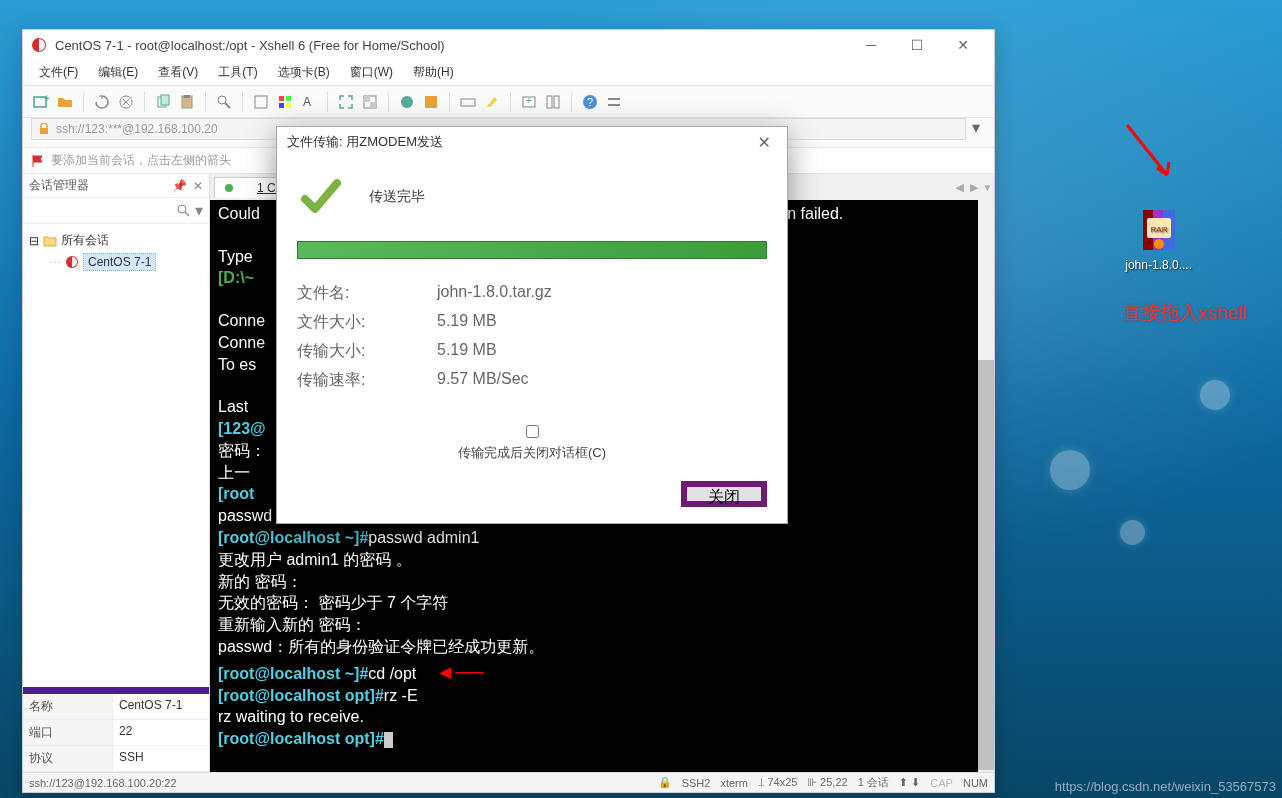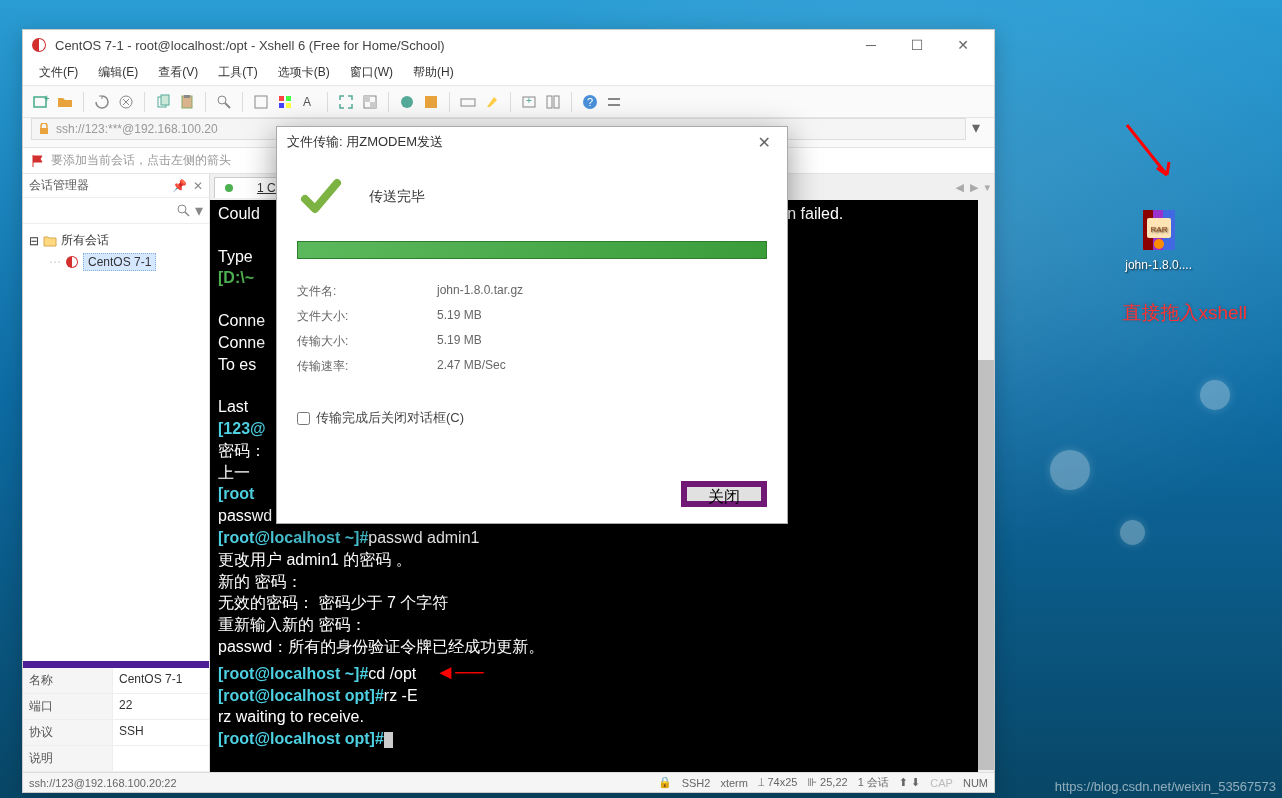--- a/index.html
+++ b/index.html
@@ -61,24 +61,24 @@
 .status-right { margin-left: auto; display: flex; gap: 10px; align-items: center; }
 
 .dialog { position: absolute; left: 276px; top: 126px; width: 512px; height: 398px; background: #fff; border: 1px solid #aaa; box-shadow: 0 8px 30px rgba(0,0,0,.4); z-index: 100; }
 .dlg-title { height: 30px; display: flex; align-items: center; justify-content: space-between; padding: 0 10px; font-size: 13px; color: #333; }
 .dlg-close { font-size: 16px; color: #666; cursor: pointer; padding: 0 6px; }
 .dlg-body { padding: 16px 20px; }
 .dlg-check-row { display: flex; align-items: center; gap: 24px; margin-bottom: 20px; }
 .check-icon { width: 48px; height: 48px; }
 .dlg-status { font-size: 14px; color: #333; }
 .progress { height: 18px; background: linear-gradient(90deg, #5cb85c 0%, #3a9d3a 100%); border: 1px solid #2d7d2d; margin-bottom: 20px; }
-.dlg-info { font-size: 12px; color: #666; }
+.dlg-info { font-size: 16px; color: #666; }
 .dlg-row { display: flex; padding: 4px 0; }
 .dlg-label { width: 140px; }
-.dlg-checkbox { margin-top: 30px; font-size: 13px; color: #444; display: flex; align-items: center; gap: 6px; }
+.dlg-checkbox { margin-top: 30px; font-size: 13px; color: #444; display: flex; align-items: center; gap: 6px; flex-direction: column; }
 .dlg-footer { position: absolute; bottom: 16px; right: 20px; }
 .dlg-btn { width: 86px; height: 26px; border: 6px solid #701a75; background: #e1e1e1; font-size: 16px; cursor: pointer; }
 
 .desktop-icon { position: absolute; right: 90px; top: 206px; text-align: center; color: #fff; font-size: 12px; text-shadow: 1px 1px 2px rgba(0,0,0,.8); }
 .desktop-icon .icon-img { width: 48px; height: 48px; margin: 0 auto 4px; }
 .red-arrow-desktop { position: absolute; right: 100px; top: 120px; }
 .annotation { position: absolute; right: 35px; top: 300px; color: #ff3333; font-size: 19px; font-weight: 500; text-shadow: 0 0 3px rgba(0,0,0,.3); }
 .watermark { position: absolute; right: 6px; bottom: 4px; color: rgba(255,255,255,.55); font-size: 13px; }
 
 .lock-icon { width: 12px; height: 12px; }
@@ -322,24 +322,20 @@
             <div class="prop-key">名称</div>
             <div class="prop-val">CentOS 7-1</div>
           </div>
         <div class="prop-row">
             <div class="prop-key">端口</div>
             <div class="prop-val">22</div>
           </div>
         <div class="prop-row">
             <div class="prop-key">协议</div>
             <div class="prop-val">SSH</div>
-          </div>
-        <div class="prop-row">
-            <div class="prop-key">说明</div>
-            <div class="prop-val"></div>
           </div>
       </div>
     </div>
 
     <div class="content">
       <div class="tabs">
         <div class="tab">
           <span class="tab-dot"></span>
           <span style="text-decoration:underline">1 Ce</span>
         </div>
@@ -415,21 +411,21 @@
       <div class="dlg-row">
           <span class="dlg-label">文件大小:</span>
           <span>5.19 MB</span>
         </div>
       <div class="dlg-row">
           <span class="dlg-label">传输大小:</span>
           <span>5.19 MB</span>
         </div>
       <div class="dlg-row">
           <span class="dlg-label">传输速率:</span>
-          <span>2.47 MB/Sec</span>
+          <span>9.57 MB/Sec</span>
         </div>
     </div>
     <label class="dlg-checkbox">
       <input type="checkbox" style="">
       <span>传输完成后关闭对话框(C)</span>
     </label>
   </div>
   <div class="dlg-footer">
     <button class="dlg-btn">关闭</button>
   </div>

